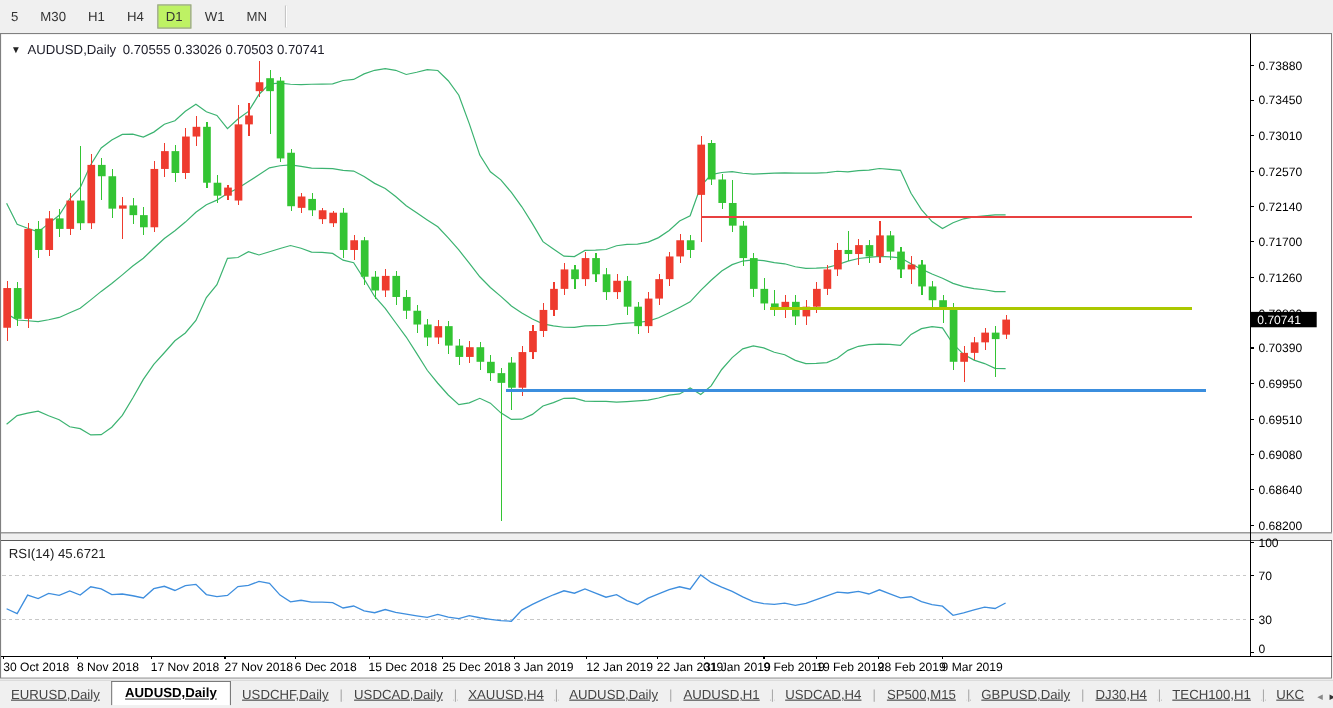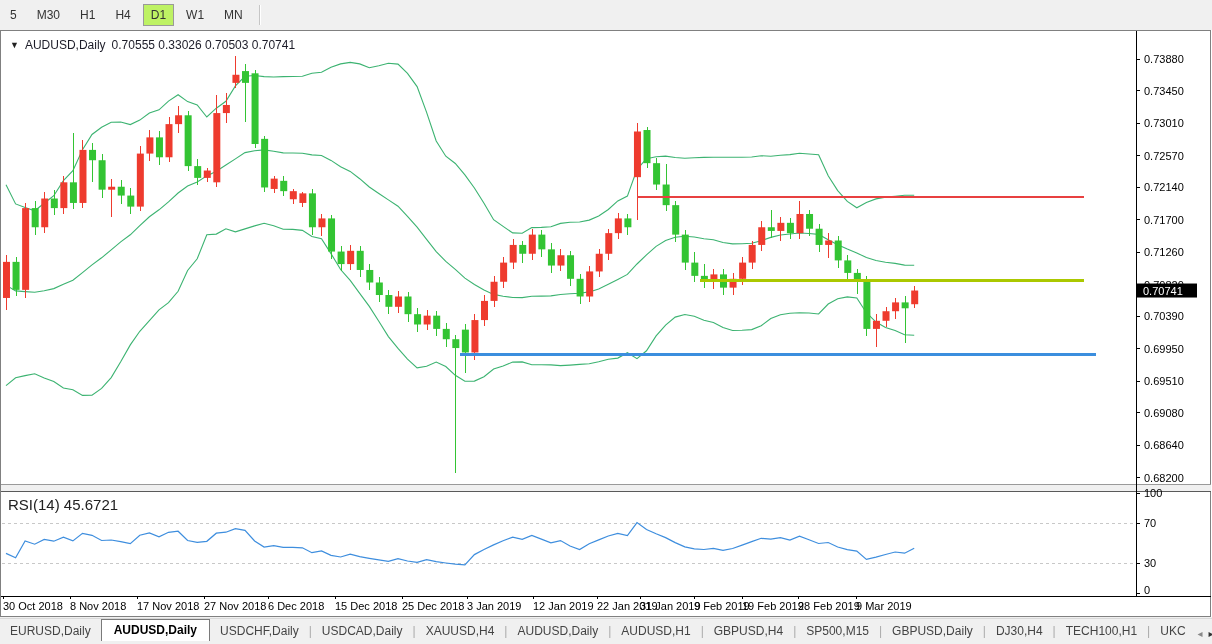--- a/index.html
+++ b/index.html
@@ -27,21 +27,21 @@
   #chart-window{
     position:absolute;left:0;top:30px;width:1212px;height:587px;background:#fff;
   }
   #chart-svg{position:absolute;left:0;top:0;}
   #chart-title{
     position:absolute;left:10px;top:8px;font-size:12px;color:#1c1c28;
     display:flex;align-items:center;gap:6px;white-space:pre;
   }
   #chart-title .tri{font-size:9px;color:#222;}
   #rsi-label{
-    position:absolute;left:8px;top:466px;font-size:15px;color:#222;white-space:pre;
+    position:absolute;left:8px;top:466px;font-size:12px;color:#222;white-space:pre;
   }
   
   #tabbar{
     position:absolute;left:0;top:618px;width:1212px;height:23px;
     background:#f0f0f0;display:flex;align-items:flex-end;
     font-size:12px;color:#444;overflow:hidden;
     border-top:1px solid #d9d9d9;
   }
   .tab{
     padding:3px 10px 4px 10px;white-space:nowrap;cursor:default;flex:0 0 auto;
@@ -355,34 +355,34 @@
     </svg>
   <div id="chart-title">
     <span class="tri">▼</span>
     <span>AUDUSD,Daily</span>
     <span>0.70555 0.33026 0.70503 0.70741</span>
   </div>
   <div id="rsi-label">RSI(14) 45.6721</div>
 </div>
 
 <div id="tabbar">
-  <div id="tabs-holder" style="display:flex;align-items:flex-end;">
+  <div id="tabs-holder" style="display:flex;align-items:flex-end;text-decoration:underline;">
       <span class="tab">EURUSD,Daily</span>
       <span class="tab active">AUDUSD,Daily</span>
       <span class="tab">USDCHF,Daily</span>
       <span class="tab-sep">|</span>
       <span class="tab">USDCAD,Daily</span>
       <span class="tab-sep">|</span>
       <span class="tab">XAUUSD,H4</span>
       <span class="tab-sep">|</span>
       <span class="tab">AUDUSD,Daily</span>
       <span class="tab-sep">|</span>
       <span class="tab">AUDUSD,H1</span>
       <span class="tab-sep">|</span>
-      <span class="tab">GBPUSD,H4</span>
+      <span class="tab">USDCAD,H4</span>
       <span class="tab-sep">|</span>
       <span class="tab">SP500,M15</span>
       <span class="tab-sep">|</span>
       <span class="tab">GBPUSD,Daily</span>
       <span class="tab-sep">|</span>
       <span class="tab">DJ30,H4</span>
       <span class="tab-sep">|</span>
       <span class="tab">TECH100,H1</span>
       <span class="tab-sep">|</span>
       <span class="tab">UKC</span>

